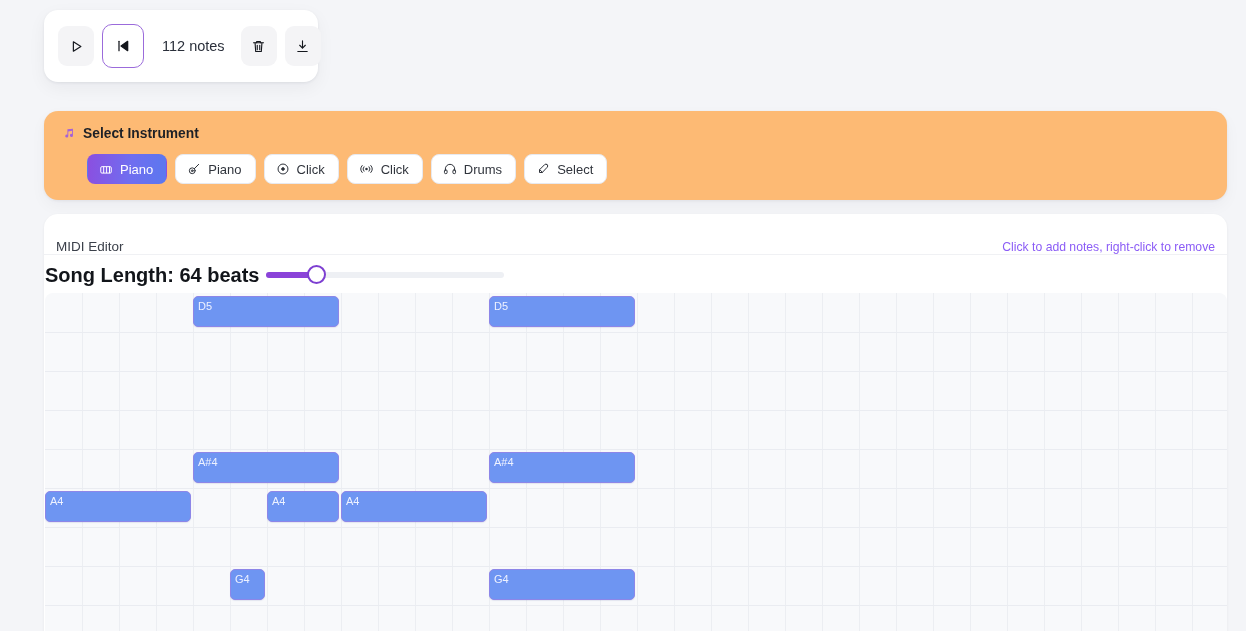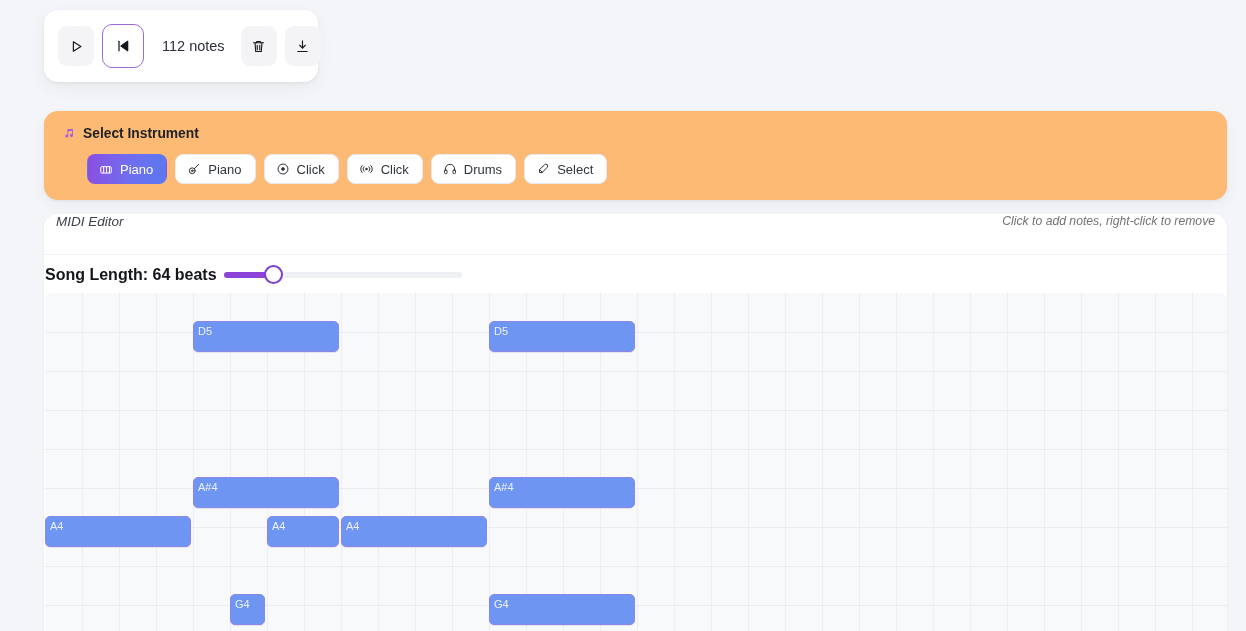--- a/index.html
+++ b/index.html
@@ -78,29 +78,28 @@
   
   .midi-panel {
     position: absolute; left: 44px; top: 214px;
     width: 1183px; height: 420px;
     background: #ffffff; border-radius: 14px 14px 0 0;
     box-shadow: 0 1px 3px rgba(16,24,40,.06);
     overflow: hidden;
   }
   .midi-head {
     height: 41px; border-bottom: 1px solid #f0f1f4;
-    display: flex; align-items: flex-start; justify-content: space-between;
+    display: flex; align-items: flex-end; justify-content: space-between;
     padding: 0 12px;
-    font-style: italic;
   }
   .midi-head .title { font-size: 13.5px; color: #3c414b; }
-  .midi-head .hint { font-size: 12.2px; color: #737373; }
+  .midi-head .hint { font-size: 12.2px; color: #8b5cf6; }
 
   .len-row { display: flex; align-items: center; padding: 8px 0 6px 1px; height: 38px; }
-  .len-label { font-size: 16px; color: #12151a; font-weight: 700; white-space: nowrap; }
+  .len-label { font-size: 20px; color: #12151a; font-weight: 700; white-space: nowrap; }
   .slider { position: relative; width: 238px; height: 6px; margin-left: 7px; }
   .slider .track { position: absolute; left:0; top:0; width: 100%; height: 6px; border-radius: 3px; background: #eef0f4; }
   .slider .fill  { position: absolute; left:0; top:0; height: 6px; border-radius: 3px; background: #8b43d9; }
   .slider .thumb {
     position: absolute; top: -7px; width: 19px; height: 19px; border-radius: 50%;
     background: #ffffff; border: 2.4px solid #7d3fd1; cursor: pointer;
   }
 
   
   .roll-wrap { padding: 0 1px; }
@@ -110,21 +109,20 @@
     overflow: hidden;
   }
   .gridline-v { position: absolute; top: 0; bottom: 0; width: 1px; background: #eceef2; }
   .gridline-h { position: absolute; left: 0; right: 0; height: 1px; background: #eaecf1; }
   .note {
     position: absolute; border-radius: 5px;
     background: #6e95f2; border: 1px solid #8d86e8;
     color: #eef2ff; font-size: 11px; line-height: 1;
     padding: 4px 0 0 4px; overflow: hidden; cursor: pointer;
     box-shadow: 0 1px 1px rgba(40,60,140,.10);
-    margin-top: 25px;
   }
 </style>
 </head>
 <body>
 
 <div class="page">
 
   <div class="transport-card">
     <button class="tbtn">
       <svg width="15" height="15" viewBox="0 0 24 24" fill="none" stroke="#14171d" stroke-width="1.9" stroke-linejoin="round">

